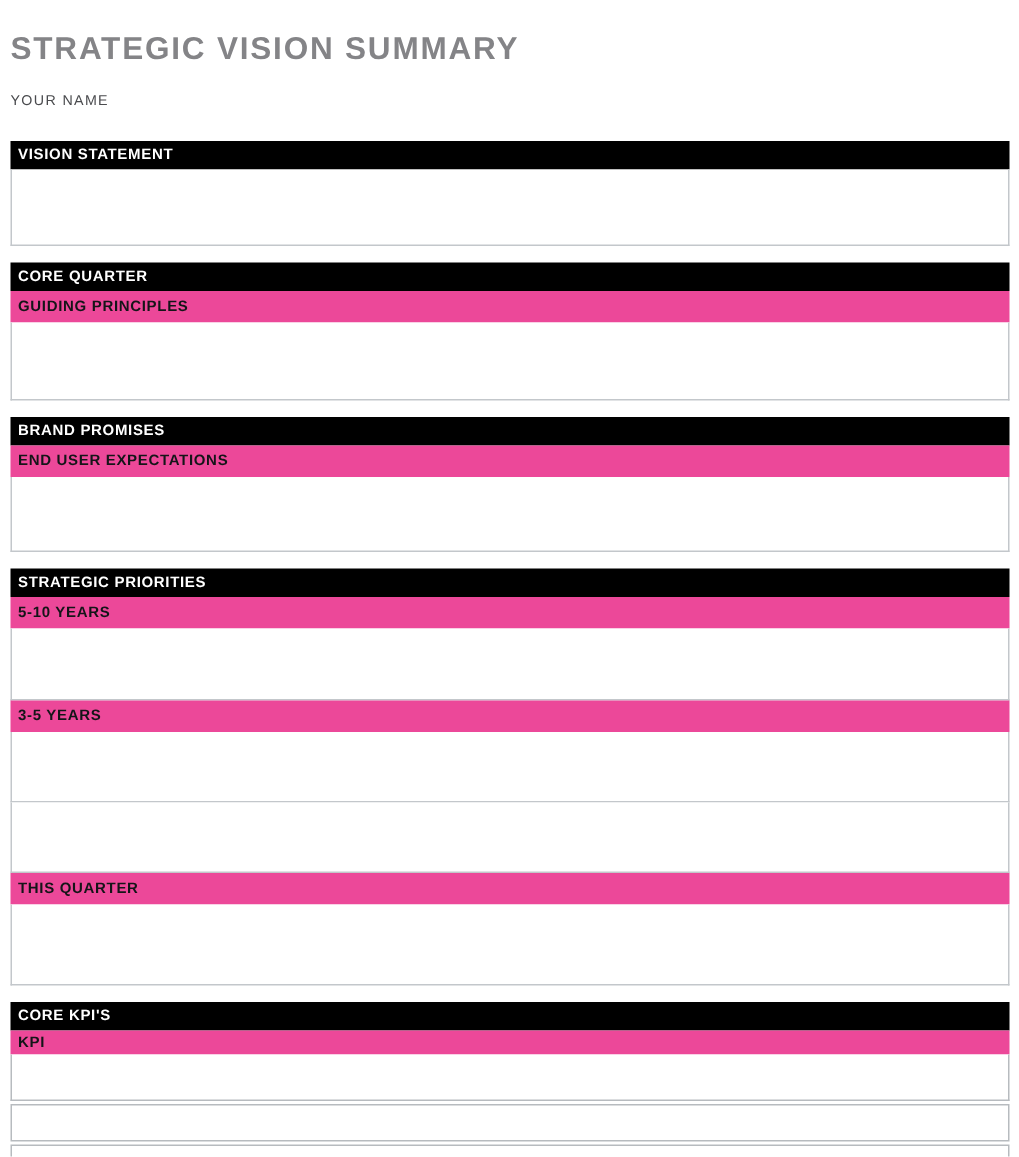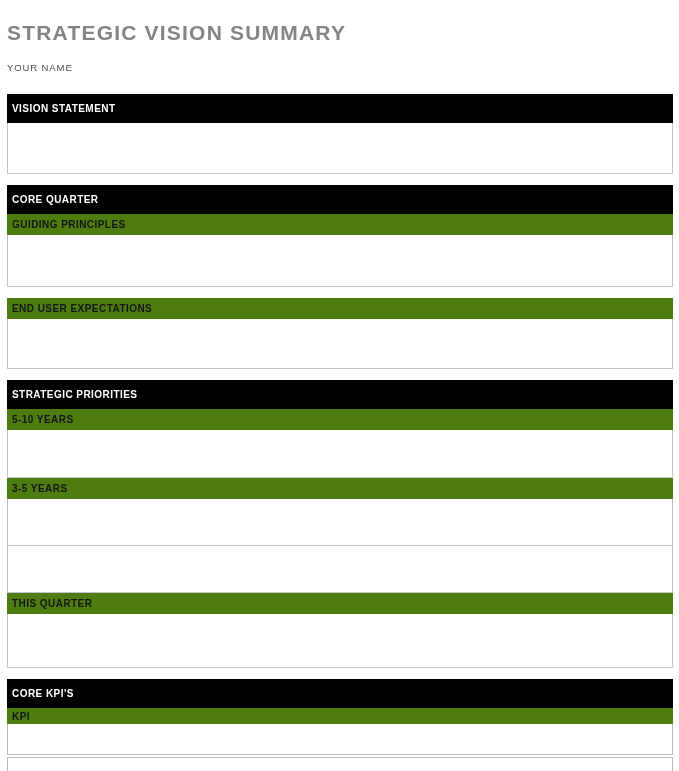--- a/index.html
+++ b/index.html
@@ -27,33 +27,33 @@
     margin-top: 17px;
     margin-bottom: 21px;
     font-size: 9.5px;
     letter-spacing: 0.9px;
     color: #4a4b4e;
     line-height: 11px;
   }
   .section { margin-bottom: 11px; }
   .section:last-child { margin-bottom: 0; }
   .hdr {
-    height: 29px;
+    height: 19px;
     background: #000000;
     color: #ffffff;
     font-size: 10px;
     font-weight: bold;
     letter-spacing: 0.45px;
     display: flex;
     align-items: center;
     padding-left: 5px;
   }
   .sub {
     height: 21px;
-    background: #4d7c0f;
+    background: #ec4899;
     color: #141518;
     font-size: 10px;
     font-weight: bold;
     letter-spacing: 0.45px;
     display: flex;
     align-items: center;
     padding-left: 5px;
   }
   .sub.short { height: 16px; }
   .box {
@@ -97,20 +97,21 @@
     <div class="box h51"></div>
   </div>
 
   <div class="section">
     <div class="hdr">CORE QUARTER</div>
     <div class="sub">GUIDING PRINCIPLES</div>
     <div class="box h52"></div>
   </div>
 
   <div class="section">
+    <div class="hdr">BRAND PROMISES</div>
     <div class="sub">END USER EXPECTATIONS</div>
     <div class="box h50"></div>
   </div>
 
   <div class="section">
     <div class="hdr">STRATEGIC PRIORITIES</div>
     <div class="sub">5-10 YEARS</div>
     <div class="box h48"></div>
     <div class="sub">3-5 YEARS</div>
     <div class="box h47"></div>

